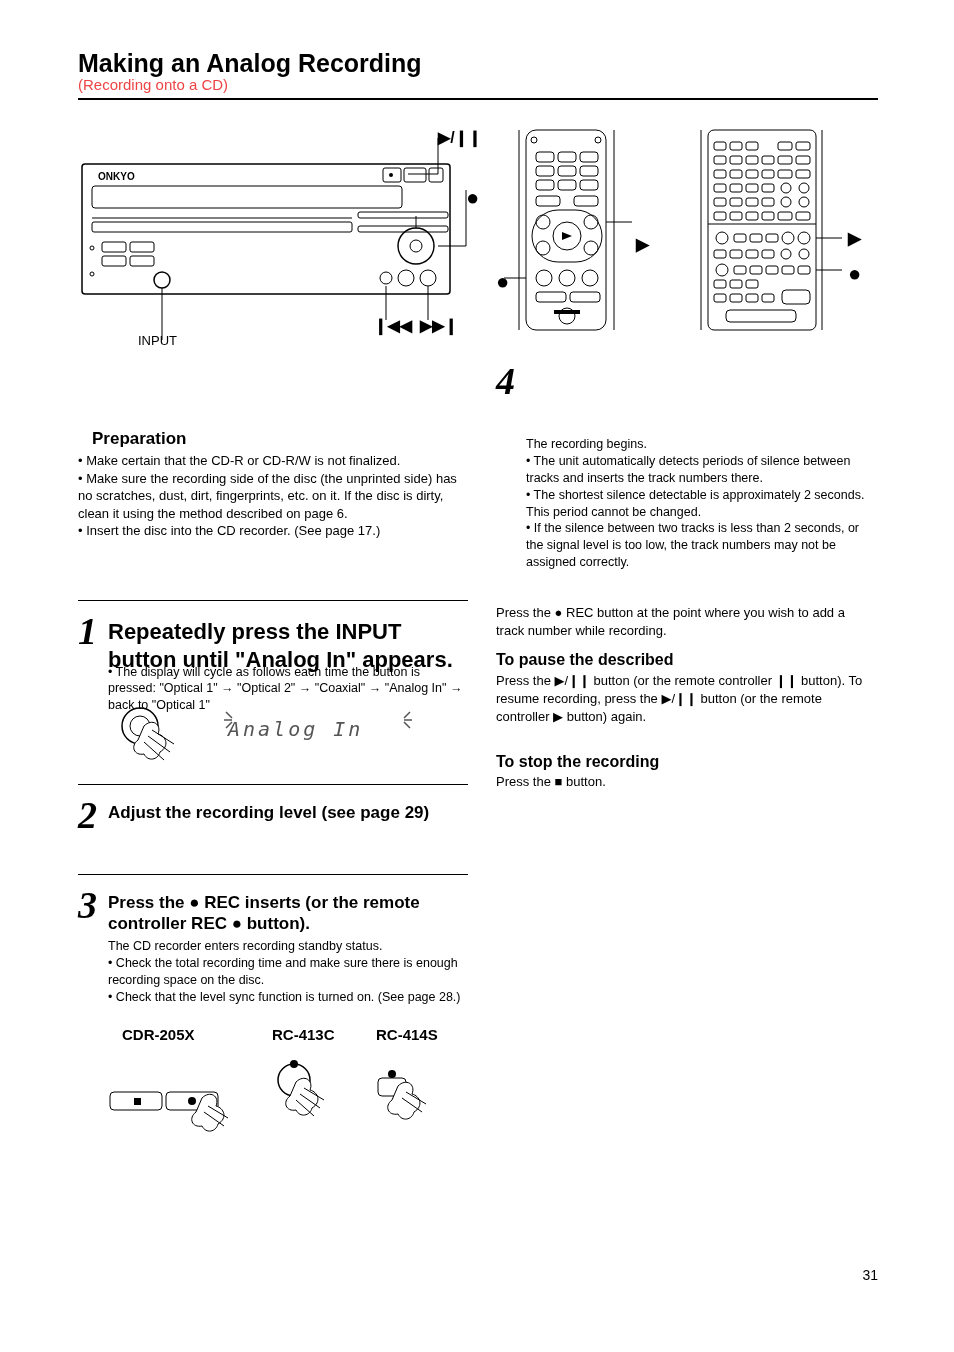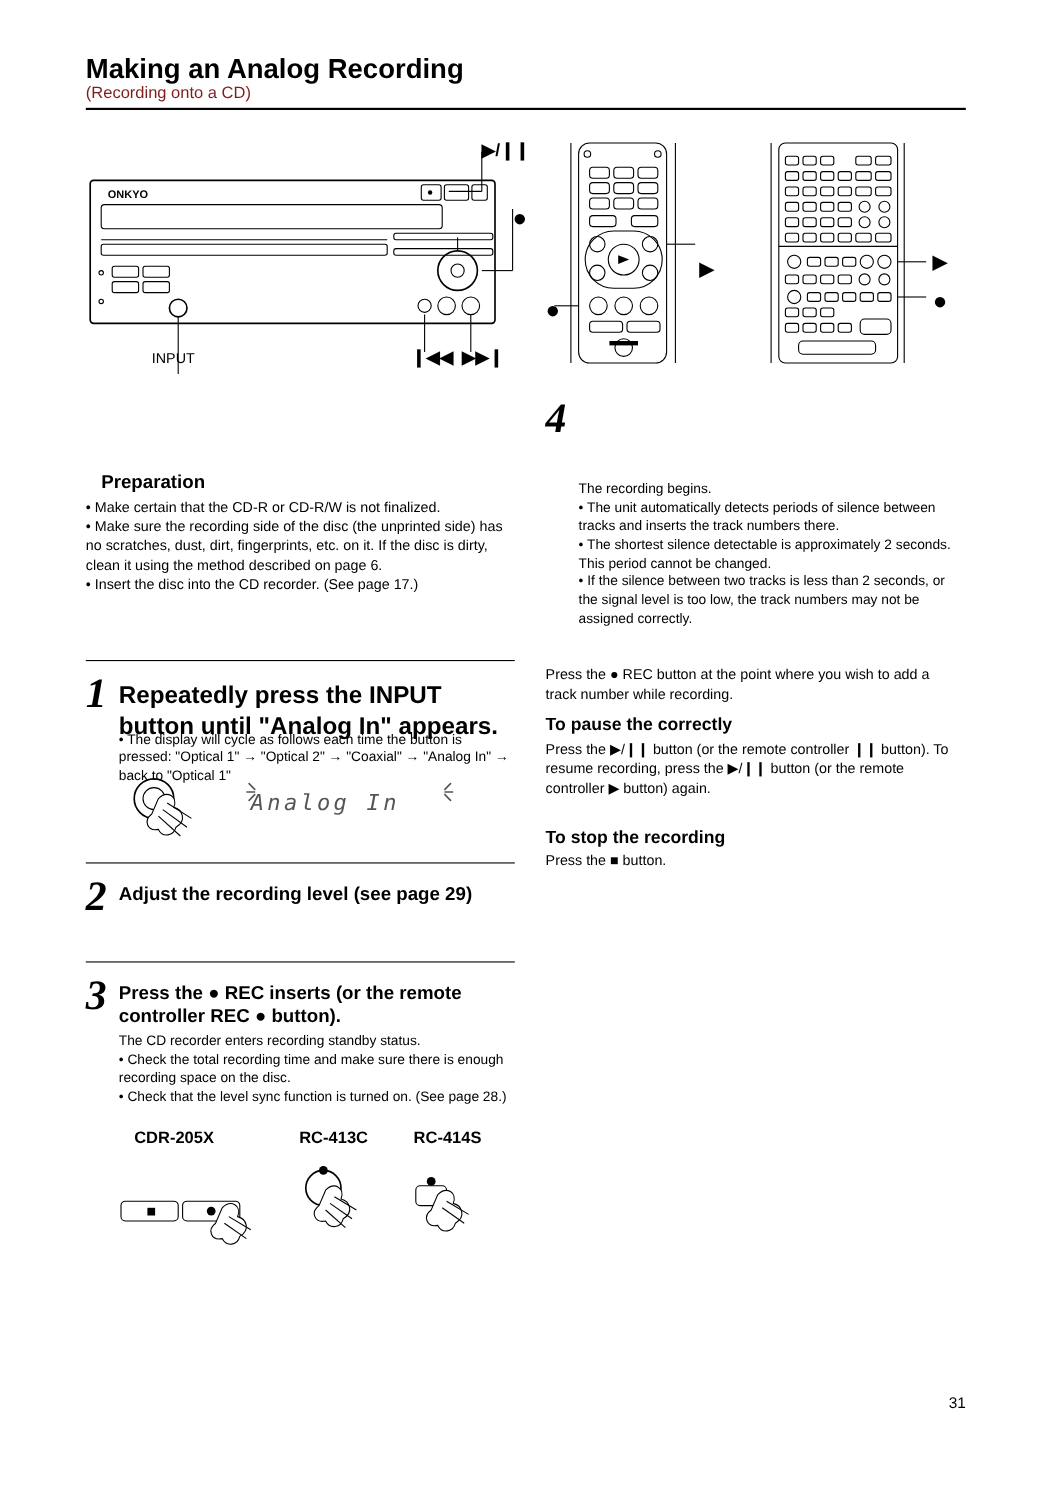--- a/index.html
+++ b/index.html
@@ -14,21 +14,21 @@
   svg{overflow:visible}
   .display-text{font-family:"Andale Mono","Consolas",monospace;letter-spacing:3px;font-size:20px;fill:#555;font-style:italic}
   .modelhdr{font-weight:800;font-size:15px}
 </style>
 </head>
 <body>
 
 <div class="page">
 
   <div class="abs bold" style="left:78px;top:48px;font-size:25px">Making an Analog Recording</div>
-  <div class="abs" style="left:78px;top:76px;font-size:15px;color:#7f1d1d">(Recording onto a CD)</div>
+  <div class="abs" style="left:78px;top:76px;font-size:15px;color:#ef4444">(Recording onto a CD)</div>
   <div class="abs rule" style="left:78px;top:98px;width:800px"></div>
 
   <svg class="abs" style="left:78px;top:130px" width="390" height="210">
 
     <rect x="4" y="34" width="368" height="130" rx="3" fill="#fff" stroke="#000" stroke-width="1.5"></rect>
 
     <text x="20" y="50" font-size="10" font-weight="800">ONKYO</text>
 
     <rect x="14" y="56" width="310" height="22" rx="3" fill="none" stroke="#000"></rect>
 
@@ -64,21 +64,21 @@
     <line x1="308" y1="156" x2="308" y2="190" stroke="#000"></line>
     <line x1="350" y1="156" x2="350" y2="190" stroke="#000"></line>
     <line x1="330" y1="44" x2="360" y2="44" stroke="#000"></line>
     <line x1="360" y1="44" x2="360" y2="8" stroke="#000"></line>
     <line x1="360" y1="116" x2="388" y2="116" stroke="#000"></line>
     <line x1="388" y1="116" x2="388" y2="60" stroke="#000"></line>
   </svg>
 
   <div class="abs bold" style="left:438px;top:128px;font-size:16px">▶/❙❙</div>
   <div class="abs" style="left:466px;top:184px;font-size:22px">●</div>
-  <div class="abs small" style="left:138px;top:318px">INPUT</div>
+  <div class="abs small" style="left:138px;top:333px">INPUT</div>
   <div class="abs bold" style="left:374px;top:316px;font-size:16px">❙◀◀</div>
   <div class="abs bold" style="left:420px;top:316px;font-size:16px">▶▶❙</div>
 
   <svg class="abs" style="left:514px;top:130px" width="120" height="220">
     <line x1="5" y1="0" x2="5" y2="200" stroke="#000"></line>
     <line x1="100" y1="0" x2="100" y2="200" stroke="#000"></line>
     <rect x="12" y="0" width="80" height="200" rx="10" fill="#fff" stroke="#000"></rect>
     <circle cx="20" cy="10" r="3" fill="none" stroke="#000"></circle>
     <circle cx="84" cy="10" r="3" fill="none" stroke="#000"></circle>
 
@@ -272,21 +272,21 @@
   <div class="abs stepnum" style="left:496px;top:358px">4</div>
   <div class="abs small" style="left:526px;top:436px;width:350px;font-size:12.5px;line-height:1.35">
     <div>The recording begins.</div>
     <div>• The unit automatically detects periods of silence between tracks and inserts the track numbers there.</div>
     <div>• The shortest silence detectable is approximately 2 seconds. This period cannot be changed.</div>
     <div>• If the silence between two tracks is less than 2 seconds, or the signal level is too low, the track numbers may not be assigned correctly.</div>
   </div>
 
   <div class="abs small" style="left:496px;top:604px;width:380px;font-size:13px;line-height:1.35">Press the ● REC button at the point where you wish to add a track number while recording.</div>
 
-  <div class="abs bold" style="left:496px;top:650px;width:380px;font-size:16px">To pause the correctly</div>
+  <div class="abs bold" style="left:496px;top:650px;width:380px;font-size:16px">To pause the described</div>
   <div class="abs small" style="left:496px;top:672px;width:380px;font-size:13px;line-height:1.4">Press the ▶/❙❙ button (or the remote controller ❙❙ button). To resume recording, press the ▶/❙❙ button (or the remote controller ▶ button) again.</div>
 
   <div class="abs small" style="left:496px;top:774px;width:380px;font-size:13px">Press the ■ button.</div>
   <div class="abs bold" style="left:496px;top:752px;width:380px;font-size:16px">To stop the recording</div>
 
   <div class="abs" style="right:76px;bottom:44px;font-size:14px">31</div>
 
 </div>
 
 </body></html>

